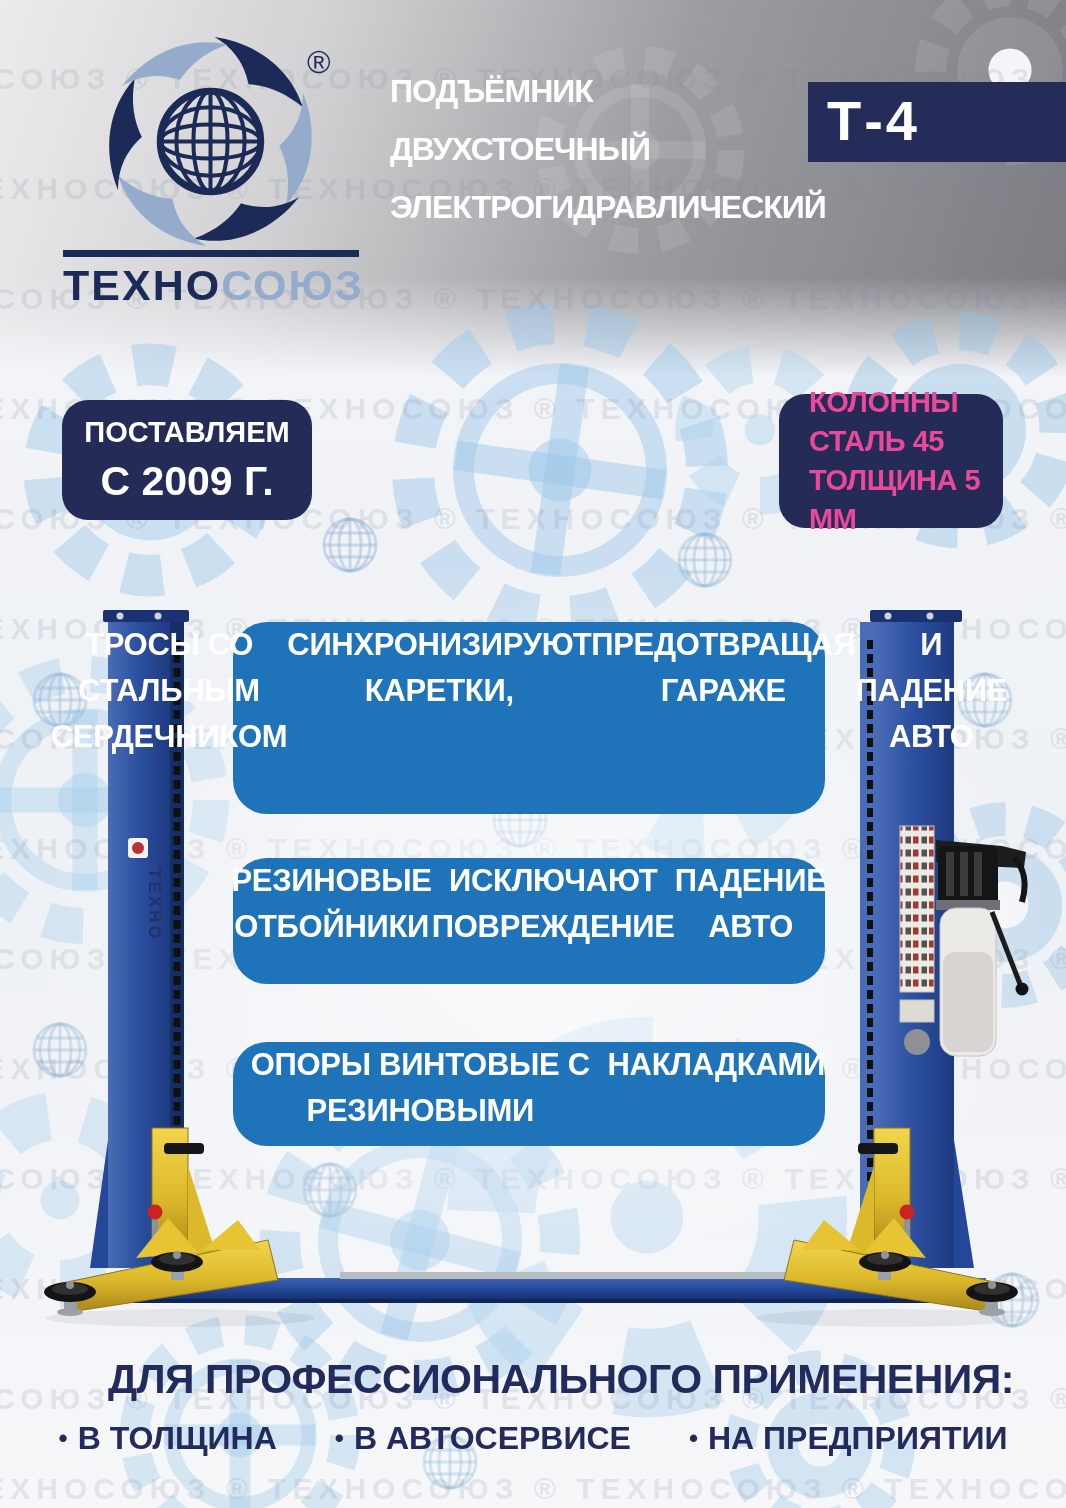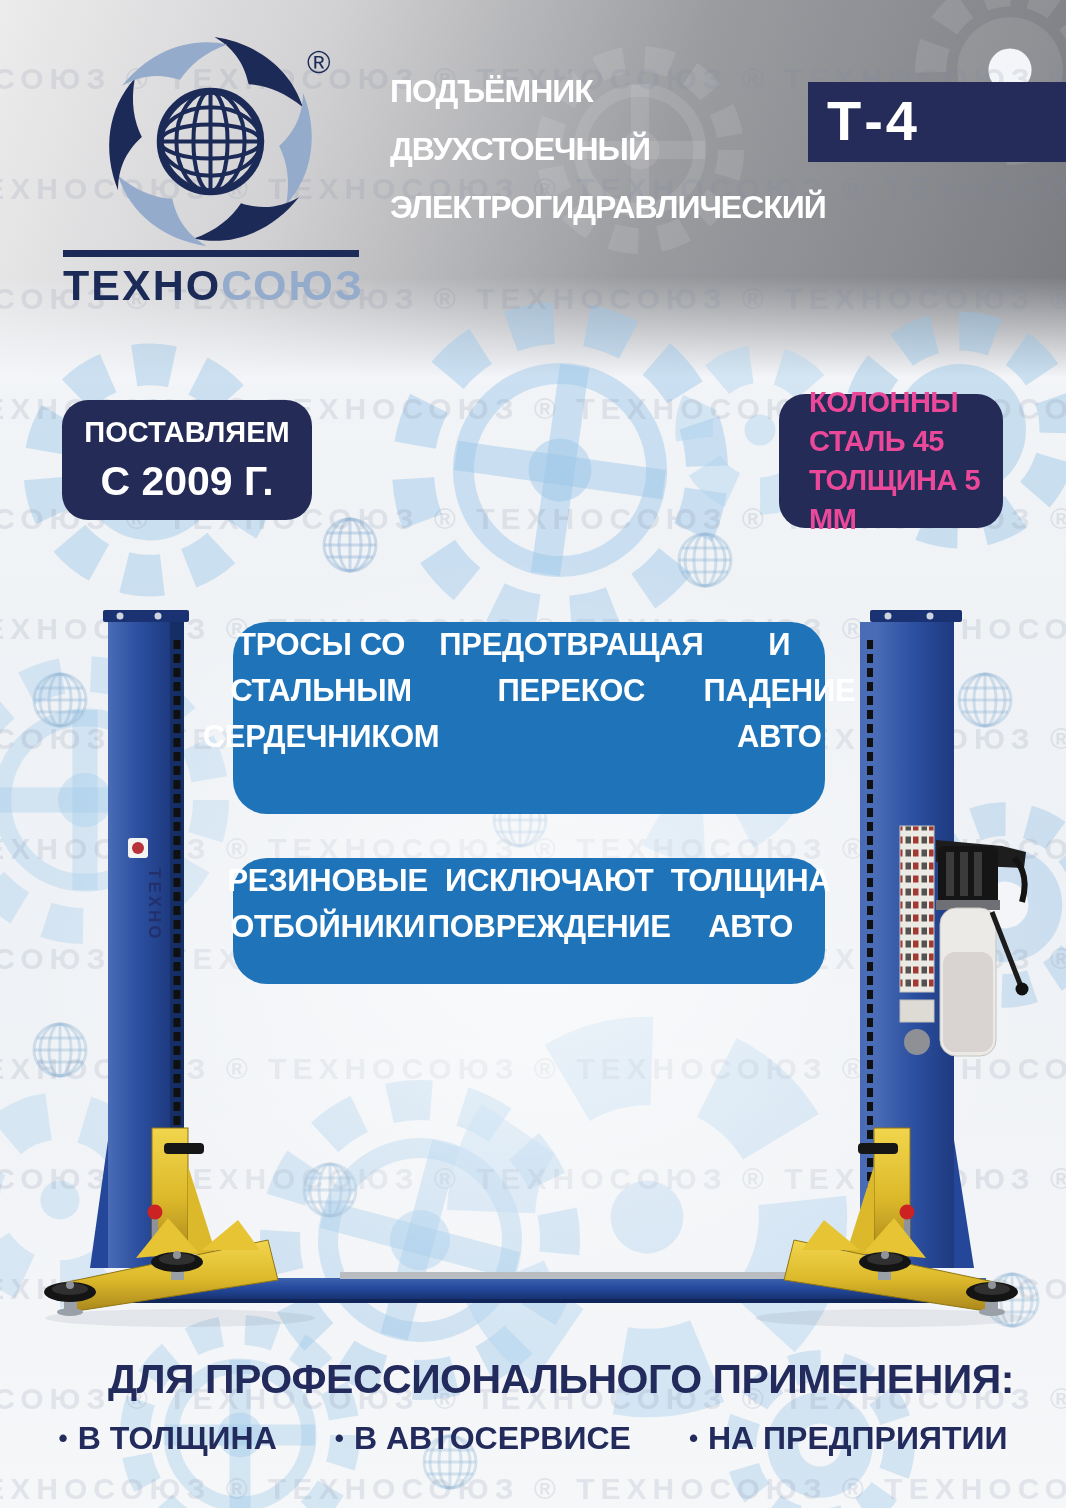--- a/index.html
+++ b/index.html
@@ -300,27 +300,32 @@
       <rect x="903" y="352" width="50" height="100" rx="12" fill="#d9d3d1"></rect>
       <line x1="952" y1="312" x2="980" y2="384" stroke="#1c1c1c" stroke-width="5"></line>
       <circle cx="982" cy="389" r="6.5" fill="#111111"></circle>
     </g>
 
     <use href="#carrL" transform="translate(982,0) scale(-1,1)"></use>
   </svg>
 
   <div class="feature feature-1">
     <div>ТРОСЫ СО СТАЛЬНЫМ СЕРДЕЧНИКОМ</div>
-    <div>ПРЕДОТВРАЩАЯ ПЕРЕКОС</div>
+    <div>СИНХРОНИЗИРУЮТ КАРЕТКИ,</div>
+    <div>ПРЕДОТВРАЩАЯ ГАРАЖЕ</div>
     <div>И ПАДЕНИЕ АВТО</div>
   </div>
   <div class="feature feature-2">
     <div>РЕЗИНОВЫЕ ОТБОЙНИКИ</div>
     <div>ИСКЛЮЧАЮТ ПОВРЕЖДЕНИЕ</div>
-    <div>ТОЛЩИНА АВТО</div>
+    <div>ПАДЕНИЕ АВТО</div>
+  </div>
+  <div class="feature feature-3">
+    <div>ОПОРЫ ВИНТОВЫЕ С РЕЗИНОВЫМИ</div>
+    <div>НАКЛАДКАМИ</div>
   </div>
 
   <div class="footer-heading">ДЛЯ ПРОФЕССИОНАЛЬНОГО ПРИМЕНЕНИЯ:</div>
   <div class="footer-bullets">
     <div class="fb-item">
       <span class="fb-dot">•</span>
       <span>В ТОЛЩИНА</span>
     </div>
     <div class="fb-item">
       <span class="fb-dot">•</span>

